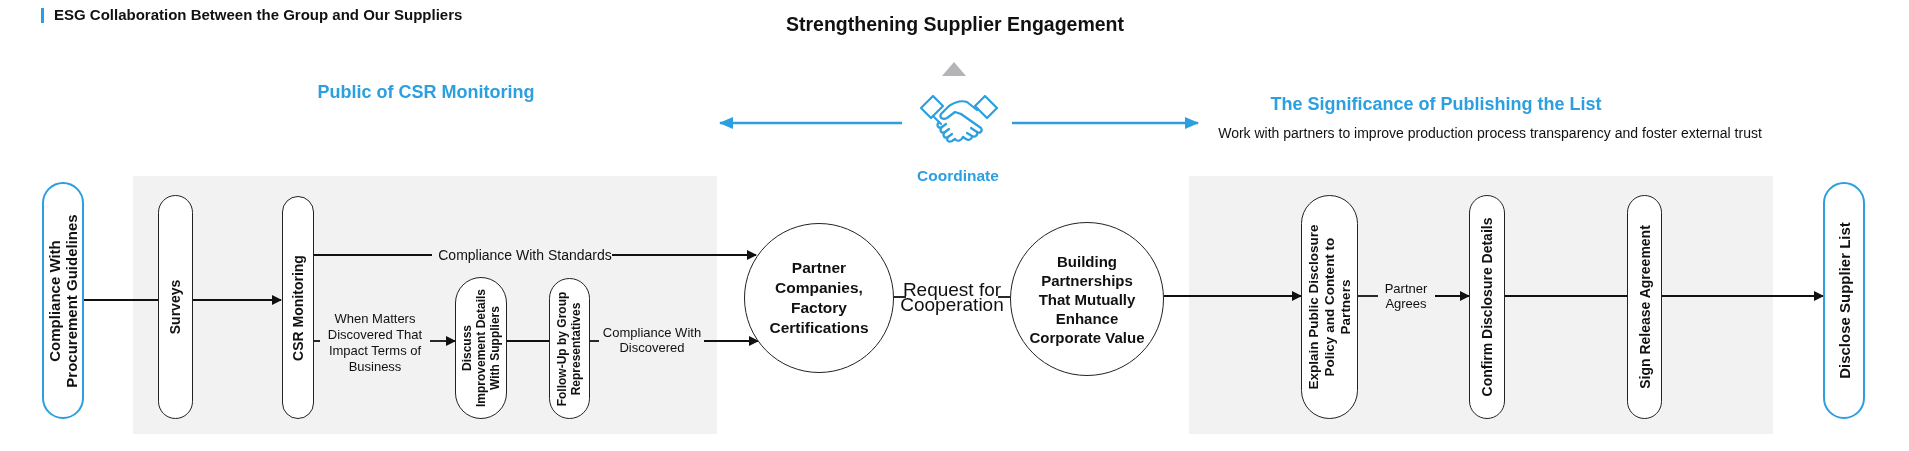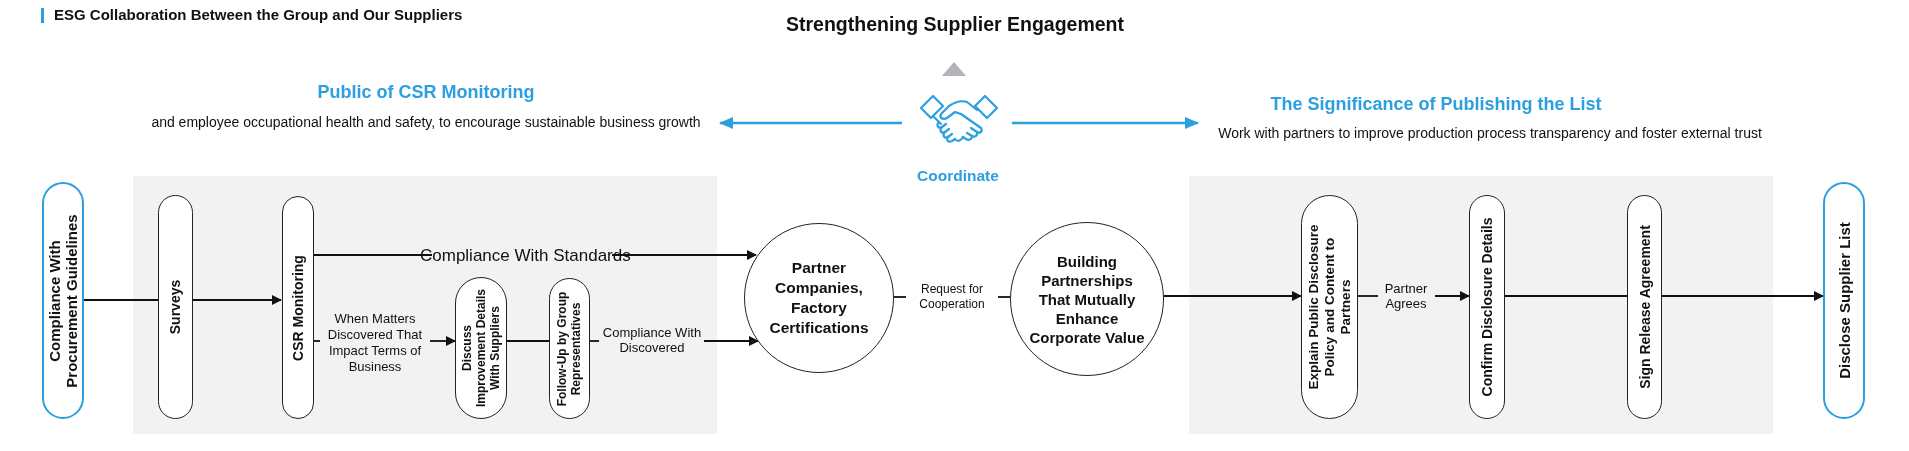--- a/index.html
+++ b/index.html
@@ -33,21 +33,20 @@
 
 <div class="abs section-title-bar"></div>
 <div class="abs section-title">ESG Collaboration Between the Group and Our Suppliers</div>
 <div class="abs main-title">Strengthening Supplier Engagement</div>
 
 <div class="abs gray-box" style="left:133px;top:176px;width:584px;height:258px;"></div>
 <div class="abs gray-box" style="left:1189px;top:176px;width:584px;height:258px;"></div>
 
 <div class="abs blue-heading" style="left:226px;width:400px;top:82px;">Public of CSR Monitoring</div>
 <div class="abs desc" style="left:126px;width:600px;top:111px;">
-  <span style="display:block">and employee occupational health and safety, to encourage sustainable business growth</span>
 </div>
 
 <div class="abs blue-heading" style="left:1236px;width:400px;top:94px;">The Significance of Publishing the List</div>
 <div class="abs desc" style="left:1190px;width:600px;top:122px;">Work with partners to improve production process transparency and foster external trust</div>
 
 <svg class="abs" style="left:941px;top:61px;" width="26" height="16" viewBox="0 0 26 16">
   <polygon points="13,1 25,15 1,15" fill="#b3b3b8"></polygon>
 </svg>
 <svg class="abs" style="left:919px;top:88px;" width="80" height="62" viewBox="0 0 80 62">
   <g fill="none" stroke="#2b9fe0" stroke-width="2.2" stroke-linejoin="round" stroke-linecap="round">
@@ -119,21 +118,21 @@
     <span class="ln">Surveys</span>
   </div>
 </div>
 
 <div class="pill" style="left:282px;top:196px;width:32px;height:223px;">
   <div class="vtext" style="font-size:14px;">
     <span class="ln">CSR Monitoring</span>
   </div>
 </div>
 
-<div class="label" style="left:420px;width:180px;top:248px;font-size:17px;">Compliance With Standards</div>
+<div class="label" style="left:435px;width:180px;top:248px;font-size:14px;">Compliance With Standards</div>
 
 <div class="label" style="left:318px;width:114px;top:311px;font-size:13px;line-height:16px;">
   <span class="ln">When Matters</span>
   <span class="ln">Discovered That</span>
   <span class="ln">Impact Terms of</span>
   <span class="ln">Business</span>
 </div>
 
 <div class="pill" style="left:455px;top:277px;width:52px;height:142px;">
   <div class="vtext" style="font-size:12px;line-height:14px;">
@@ -157,21 +156,21 @@
 
 <div class="circle" style="left:744px;top:223px;width:150px;height:150px;">
   <div>
     <span class="ln">Partner</span>
     <span class="ln">Companies,</span>
     <span class="ln">Factory</span>
     <span class="ln">Certifications</span>
   </div>
 </div>
 
-<div class="label" style="left:900px;width:104px;top:282px;font-size:12px;">
+<div class="label" style="left:900px;width:104px;top:282px;font-size:19px;">
   <span class="ln">Request for</span>
   <span class="ln">Cooperation</span>
 </div>
 
 <div class="circle" style="left:1010px;top:222px;width:154px;height:154px;font-size:15px;line-height:19px;">
   <div>
     <span class="ln">Building</span>
     <span class="ln">Partnerships</span>
     <span class="ln">That Mutually</span>
     <span class="ln">Enhance</span>

